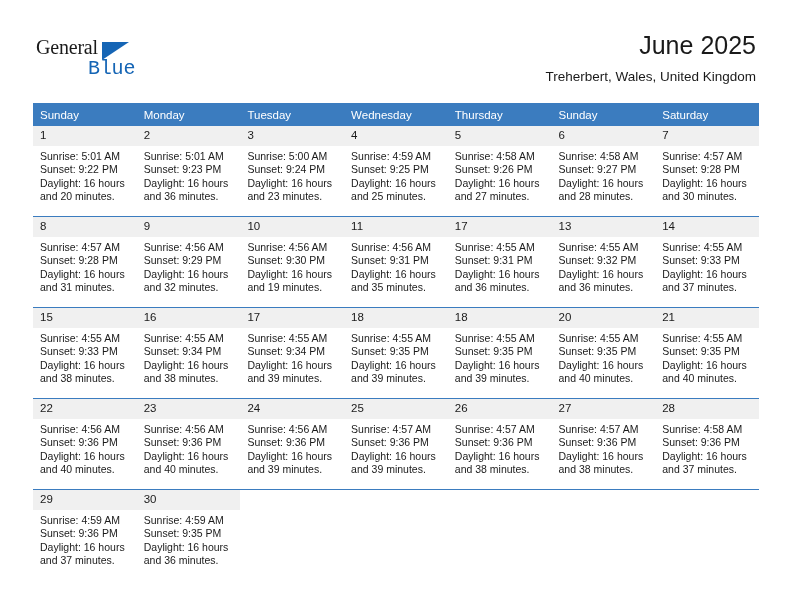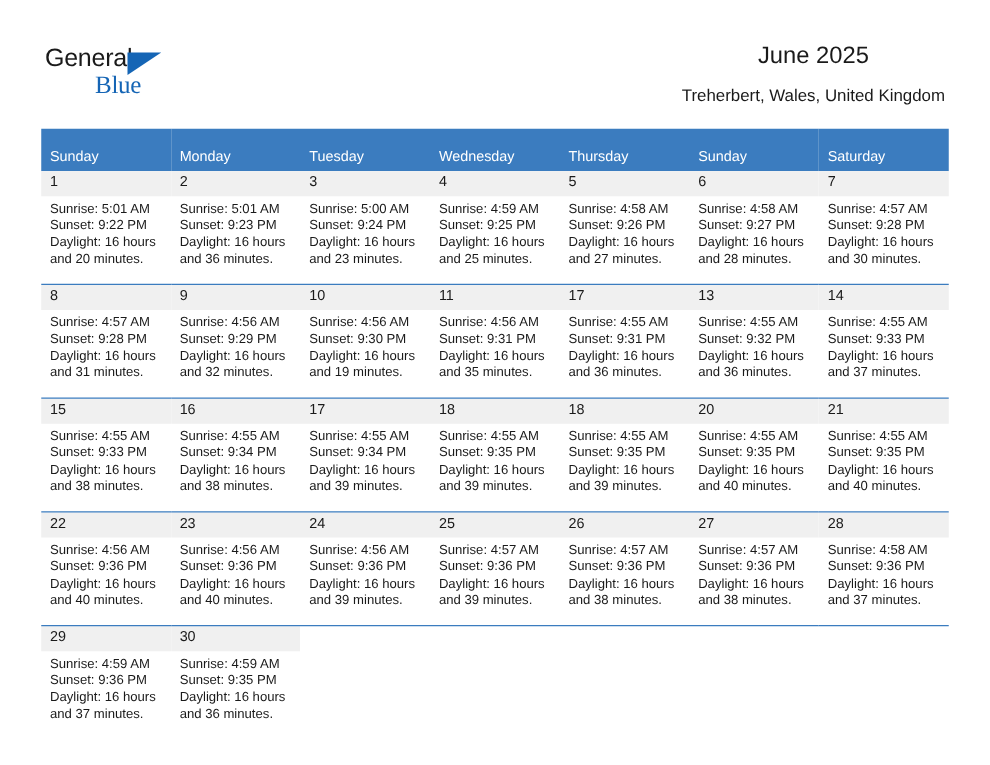--- a/index.html
+++ b/index.html
@@ -36,53 +36,52 @@
     width: 120px;
     height: 50px;
   }
   .logo-general {
     position: absolute;
     left: 0;
     top: 0;
     font-size: 20px;
     letter-spacing: -0.2px;
     color: #1a1a1a;
-    font-family: Liberation Sans, sans-serif;
+    font-family: Liberation Serif, serif;
   }
   .logo-triangle {
     position: absolute;
     left: 66px;
     top: 6px;
     width: 0;
     height: 0;
     border-left: 27px solid #1565b5;
     border-bottom: 18px solid transparent;
   }
   .logo-blue {
     position: absolute;
-    left: 40px;
+    left: 52px;
     top: 21px;
     font-size: 20px;
     letter-spacing: -0.2px;
     color: #1565b5;
-    font-family: Liberation Serif, serif;
+    font-family: Liberation Mono, monospace;
   }
 
   .title-block {
     position: absolute;
     right: 36px;
     top: 30px;
     text-align: right;
   }
   .cal-title {
-    font-size: 19px;
+    font-size: 25px;
     color: #1a1a1a;
     line-height: 30px;
     white-space: nowrap;
-    text-align: center;
   }
   .cal-subtitle {
     font-size: 13.5px;
     color: #1a1a1a;
     line-height: 18px;
     margin-top: 8px;
     white-space: nowrap;
   }
 
   
@@ -93,21 +92,21 @@
     width: 726px;
     border-collapse: collapse;
     table-layout: fixed;
   }
   .calendar th {
     background: #3b7cbf;
     color: #ffffff;
     font-size: 11.5px;
     font-weight: normal;
     text-align: left;
-    padding: 16px 0 5px 7px;
+    padding: 5px 0 5px 7px;
     height: 13px;
     border: none;
   }
   .calendar td {
     vertical-align: top;
     padding: 0;
     width: 103.7px;
     height: 90px;
     border: none;
     border-top: 1px solid #3b7cbf;

